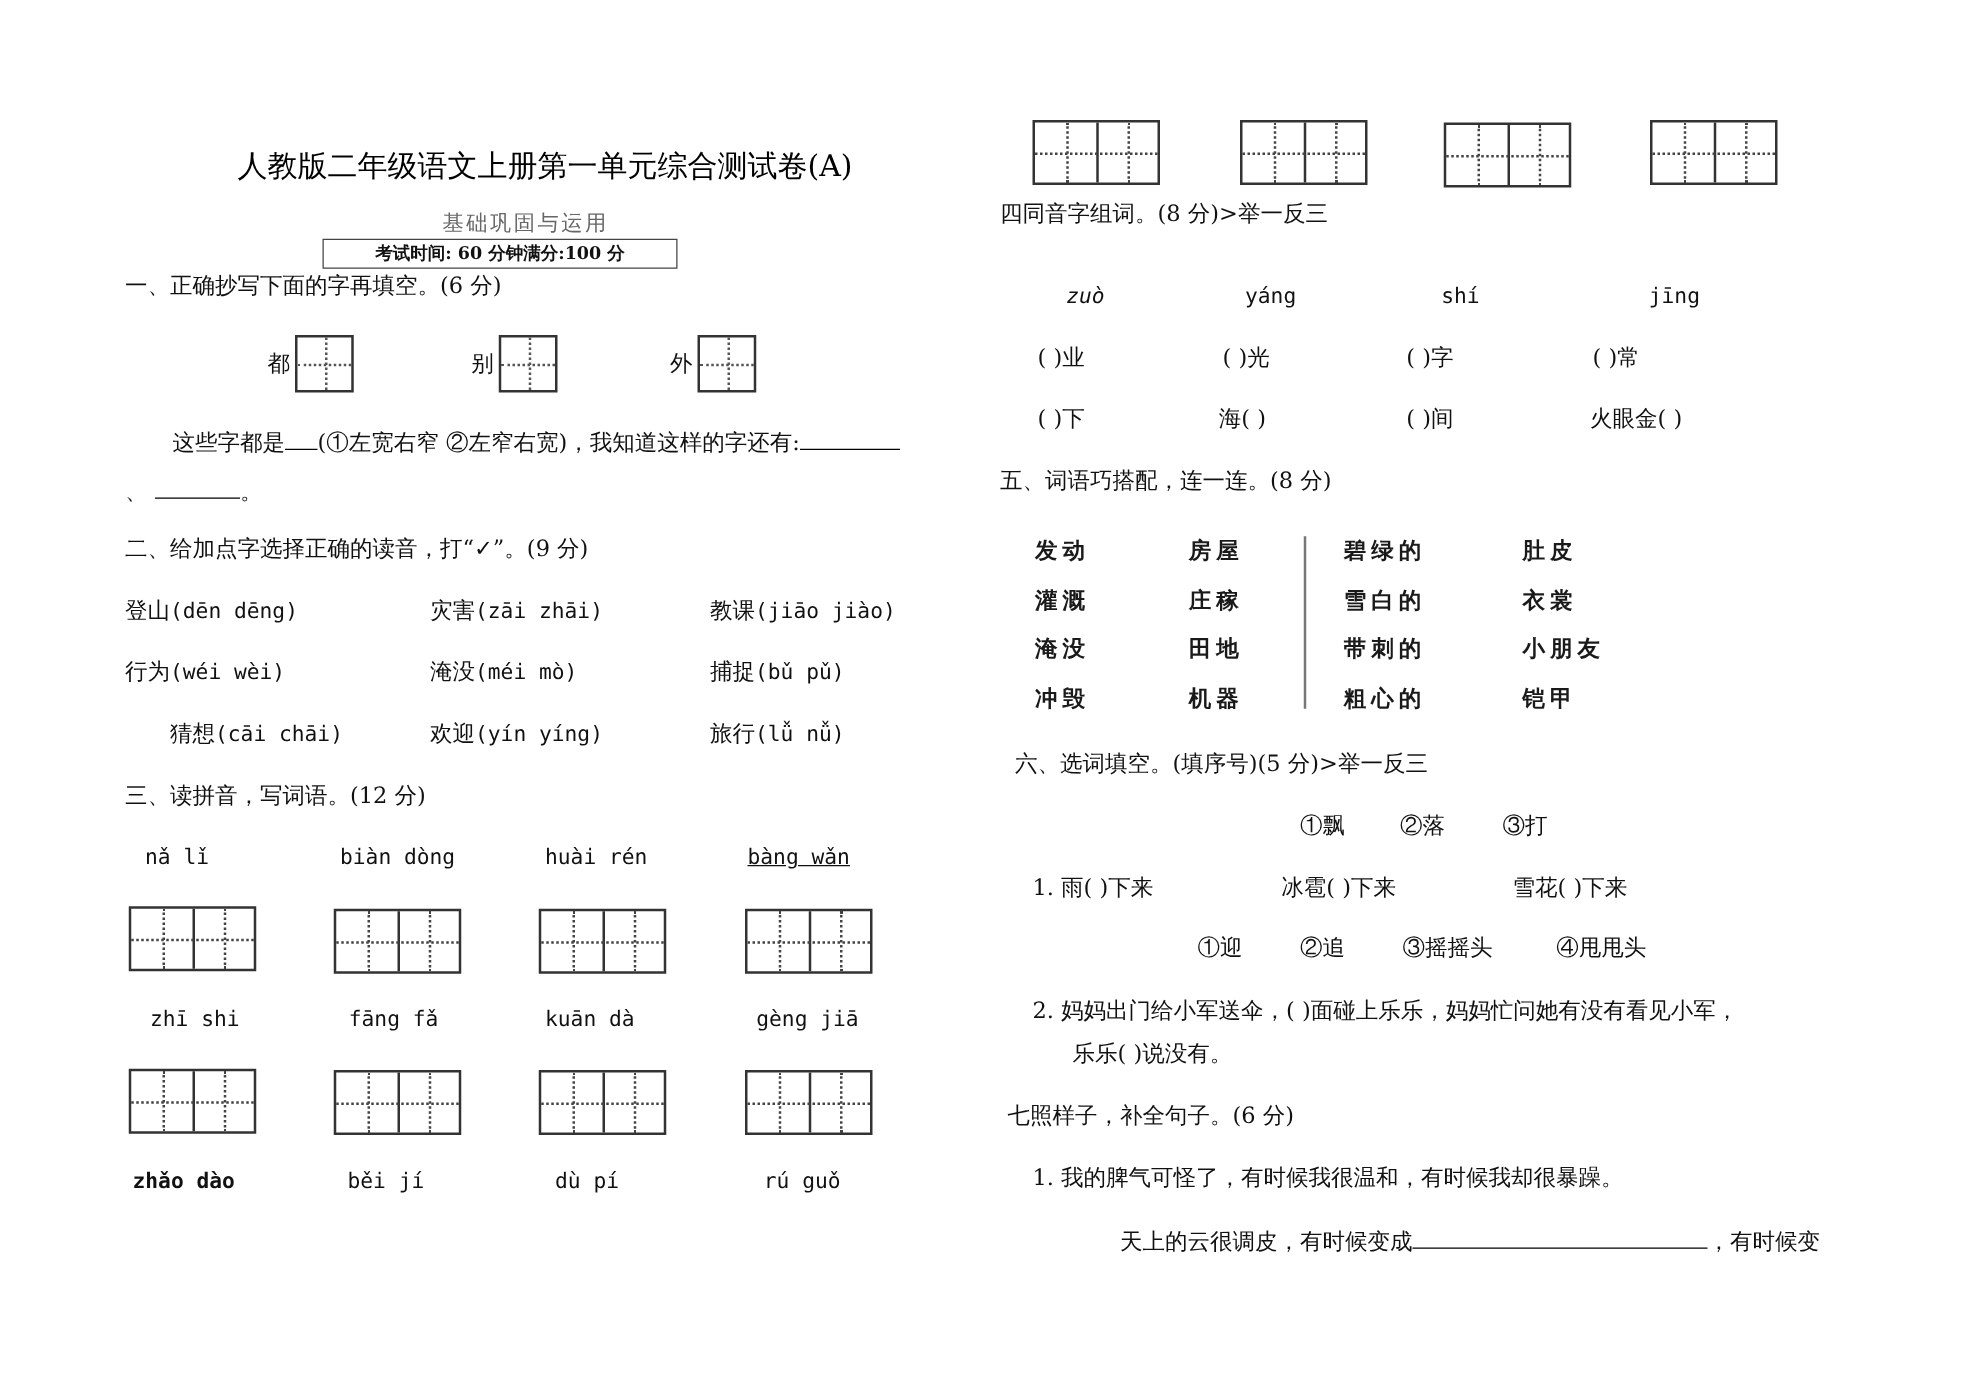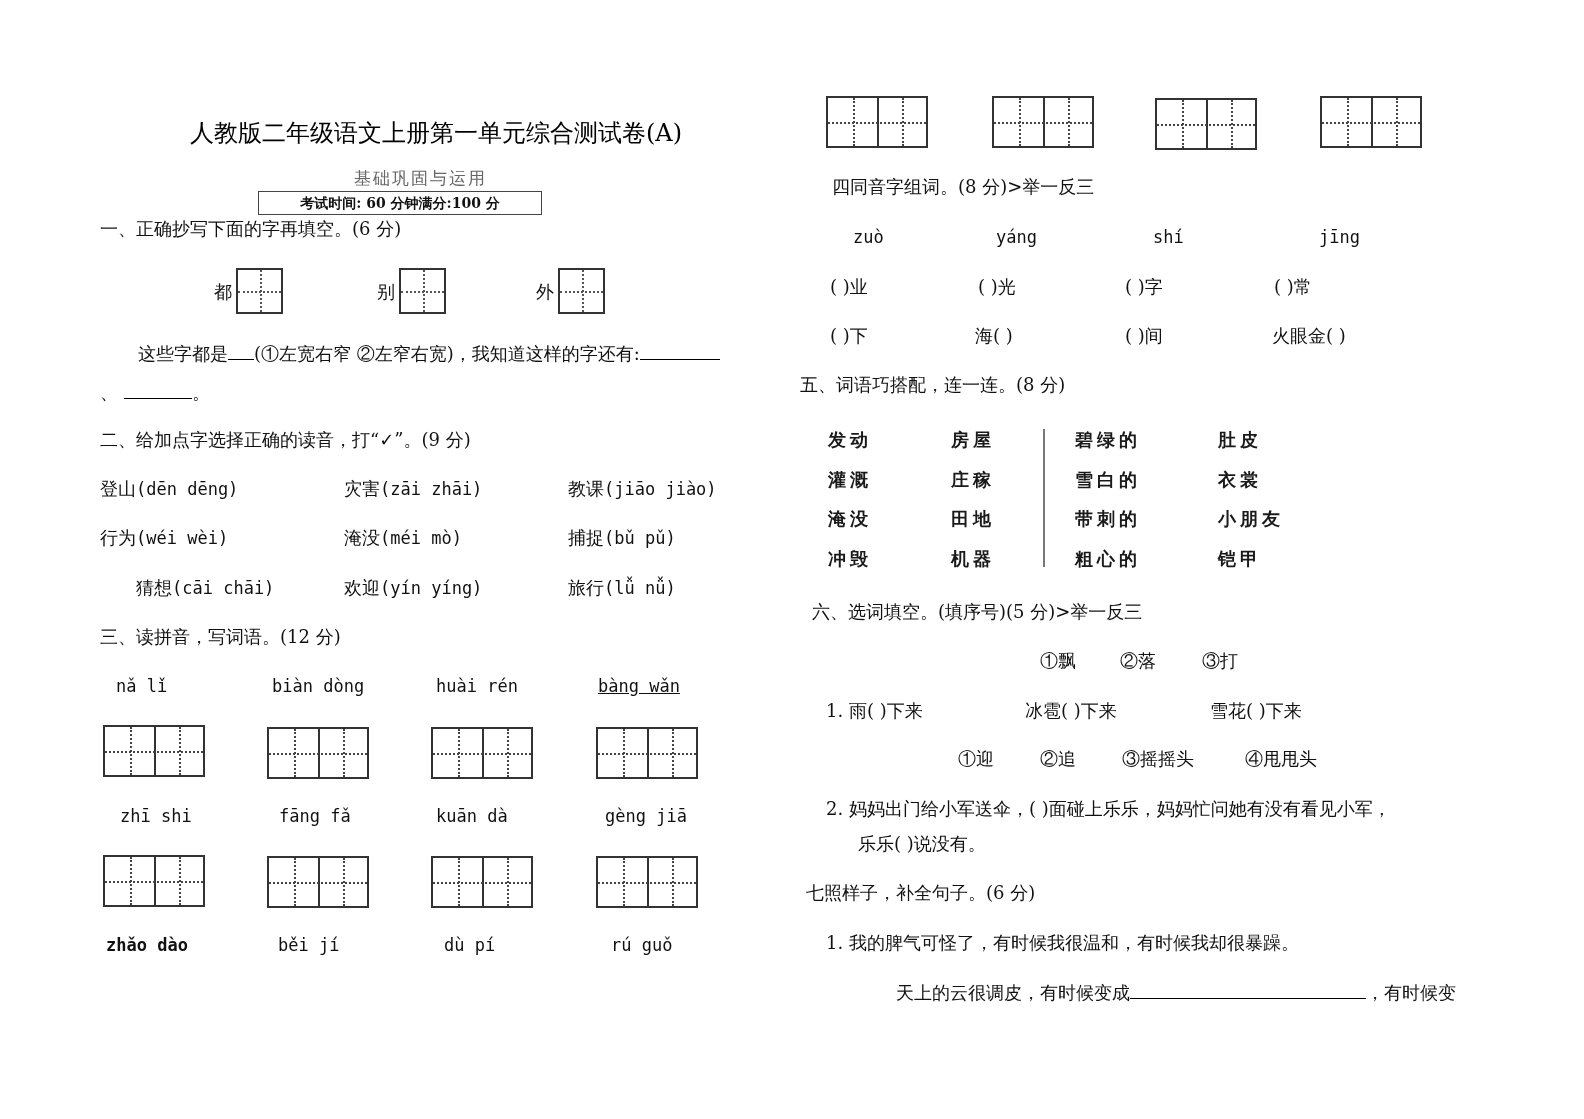--- a/index.html
+++ b/index.html
@@ -157,22 +157,22 @@
     <div class="vdash2"></div>
     <div class="hdash"></div>
   </div>
 <div class="grid2" style="left:1320px; top:96px;">
     <div class="vsolid"></div>
     <div class="vdash1"></div>
     <div class="vdash2"></div>
     <div class="hdash"></div>
   </div>
 
-<div class="abs txt" style="left:800px; top:176px;margin-left:32px;">四同音字组词。(8 分)&gt;举一反三</div>
-<div class="abs mono" style="left:853px; top:227px;">zuò</div>
+<div class="abs txt" style="left:800px; top:161px;">四同音字组词。(8 分)&gt;举一反三</div>
+<div class="abs mono" style="left:853px; top:227px;font-style:italic;">zuò</div>
 <div class="abs mono" style="left:996px; top:227px;">yáng</div>
 <div class="abs mono" style="left:1153px; top:227px;">shí</div>
 <div class="abs mono" style="left:1319px; top:227px;">jīng</div>
 
 <div class="abs txt" style="left:830px; top:276px;">(      )业</div>
 <div class="abs txt" style="left:978px; top:276px;">(      )光</div>
 <div class="abs txt" style="left:1125px; top:276px;">(      )字</div>
 <div class="abs txt" style="left:1274px; top:276px;">(      )常</div>
 
 <div class="abs txt" style="left:830px; top:325px;">(      )下</div>

